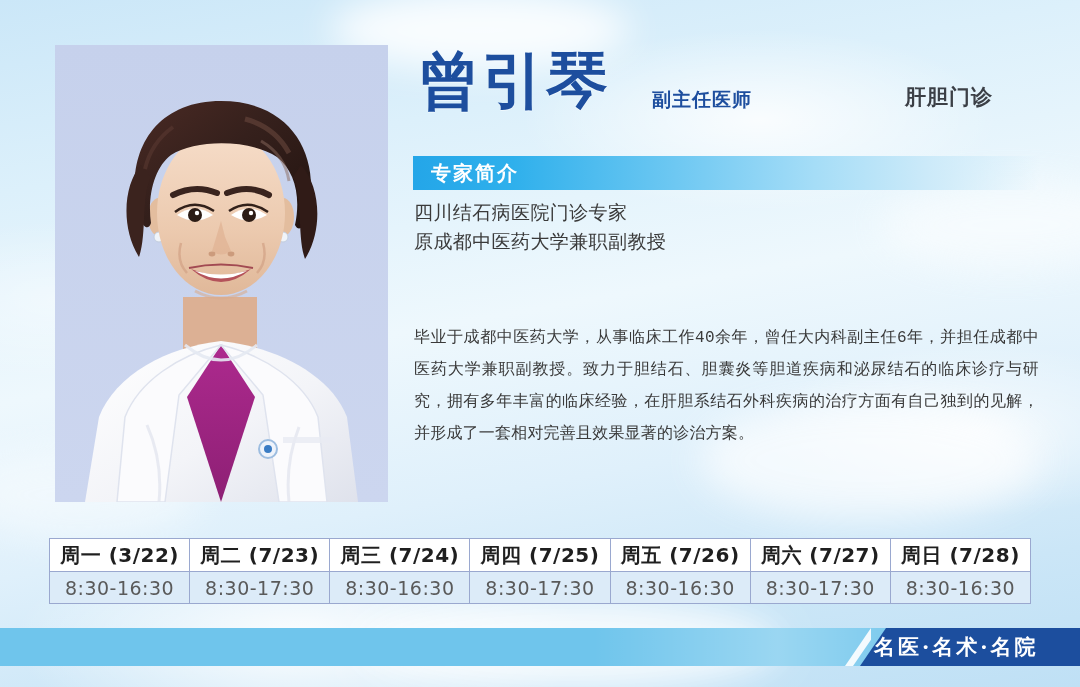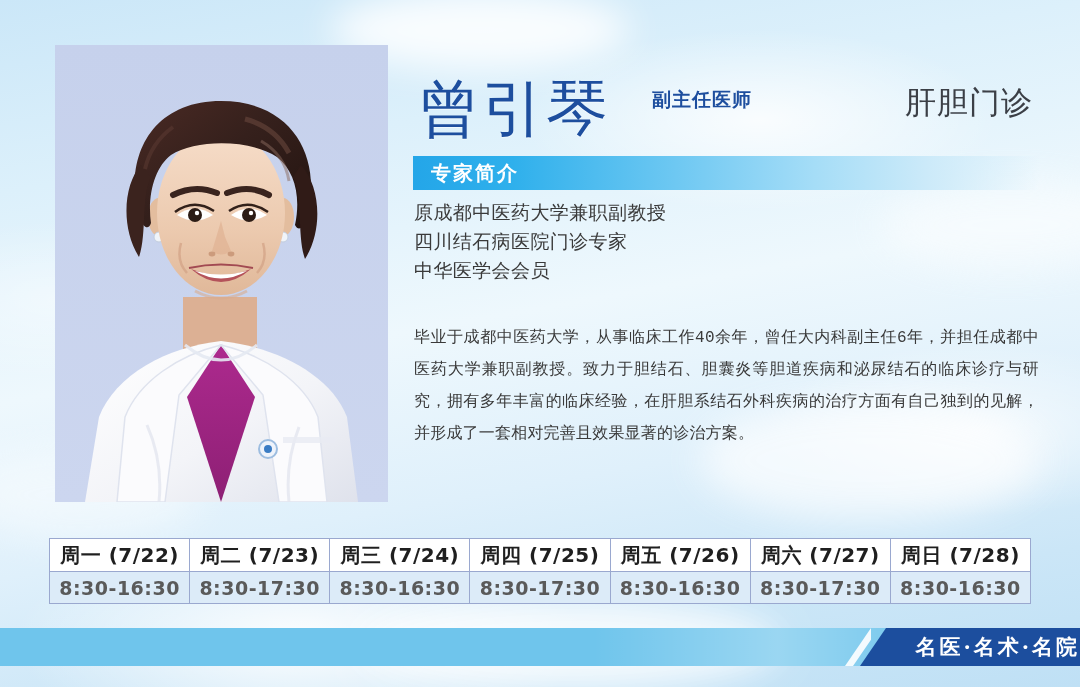--- a/index.html
+++ b/index.html
@@ -45,43 +45,42 @@
     background:#c7d2ec;
     overflow:hidden;
   }
   .portrait { position:absolute; inset:0; }
 
   
   .doctor-name {
     position:absolute;
     left:418px; top:50px;
     font-size:62px;
-    font-weight:normal;
+    font-weight:bold;
     letter-spacing:2px;
     color:#1d4e9e;
     line-height:1;
     font-family:"DejaVu Sans","Liberation Sans",sans-serif;
     text-shadow:0 1px 0 rgba(255,255,255,.5);
-    margin-top:28px;
   }
   .doctor-title {
     position:absolute;
     left:652px; top:90px;
     font-size:19px;
     font-weight:bold;
     letter-spacing:1px;
     color:#1d4e9e;
     line-height:1;
     font-family:"DejaVu Sans","Liberation Sans",sans-serif;
   }
   .doctor-dept {
     position:absolute;
     left:905px; top:87px;
-    font-size:31px;
-    font-weight:normal;
+    font-size:21px;
+    font-weight:bold;
     letter-spacing:1px;
     color:#3b3f46;
     line-height:1;
     font-family:"DejaVu Sans","Liberation Sans",sans-serif;
   }
 
   
   .section-bar {
     position:absolute;
     left:413px; top:156px;
@@ -147,21 +146,21 @@
     color:#1f1f1f;
     font-size:20px;
     font-weight:bold;
     height:33px;
     letter-spacing:.5px;
   }
   .schedule td {
     background:#dcebf8;
     color:#5a5a5a;
     font-size:19px;
-    font-weight:bold;
+    font-weight:normal;
     height:32px;
     letter-spacing:.5px;
   }
 
   
   .footer-band {
     position:absolute;
     left:0; top:628px;
     width:1080px; height:38px;
     background:#6fc5ec;
@@ -173,21 +172,21 @@
     background:linear-gradient(90deg, rgba(255,255,255,0) 55%, rgba(255,255,255,.30) 72%, rgba(255,255,255,0) 88%);
   }
   .footer-tag {
     position:absolute;
     left:860px; top:628px;
     width:220px; height:38px;
     background:#1c4e9e;
     clip-path:polygon(26px 0, 220px 0, 220px 38px, 0 38px);
     display:flex;
     align-items:center;
-    justify-content:flex-end;
+    justify-content:flex-start;
   }
   .footer-tag span {
     color:#ffffff;
     font-size:21px;
     font-weight:bold;
     letter-spacing:3px;
     font-family:"DejaVu Serif","Liberation Serif",serif;
     padding-left:14px;
   }
   .footer-slash {
@@ -314,31 +313,30 @@
 
   <div class="doctor-name">曾引琴</div>
   <div class="doctor-title">副主任医师</div>
   <div class="doctor-dept">肝胆门诊</div>
 
   <div class="section-bar">
     <div class="section-bar-label">专家简介</div>
   </div>
 
   <ul class="credentials">
+    <li>四川结石病医院门诊专家</li>
     <li>原成都中医药大学兼职副教授</li>
-    <li>四川结石病医院门诊专家</li>
-    <li>中华医学会会员</li>
   </ul>
 
   <p class="bio">毕业于成都中医药大学，从事临床工作40余年，曾任大内科副主任6年，并担任成都中医药大学兼职副教授。致力于胆结石、胆囊炎等胆道疾病和泌尿结石的临床诊疗与研究，拥有多年丰富的临床经验，在肝胆系结石外科疾病的治疗方面有自己独到的见解，并形成了一套相对完善且效果显著的诊治方案。</p>
 
   <table class="schedule">
     <thead>
       <tr>
-        <th>周一 (7/22)</th>
+        <th>周一 (3/22)</th>
         <th>周二 (7/23)</th>
         <th>周三 (7/24)</th>
         <th>周四 (7/25)</th>
         <th>周五 (7/26)</th>
         <th>周六 (7/27)</th>
         <th>周日 (7/28)</th>
       </tr>
     </thead>
     <tbody>
       <tr>

